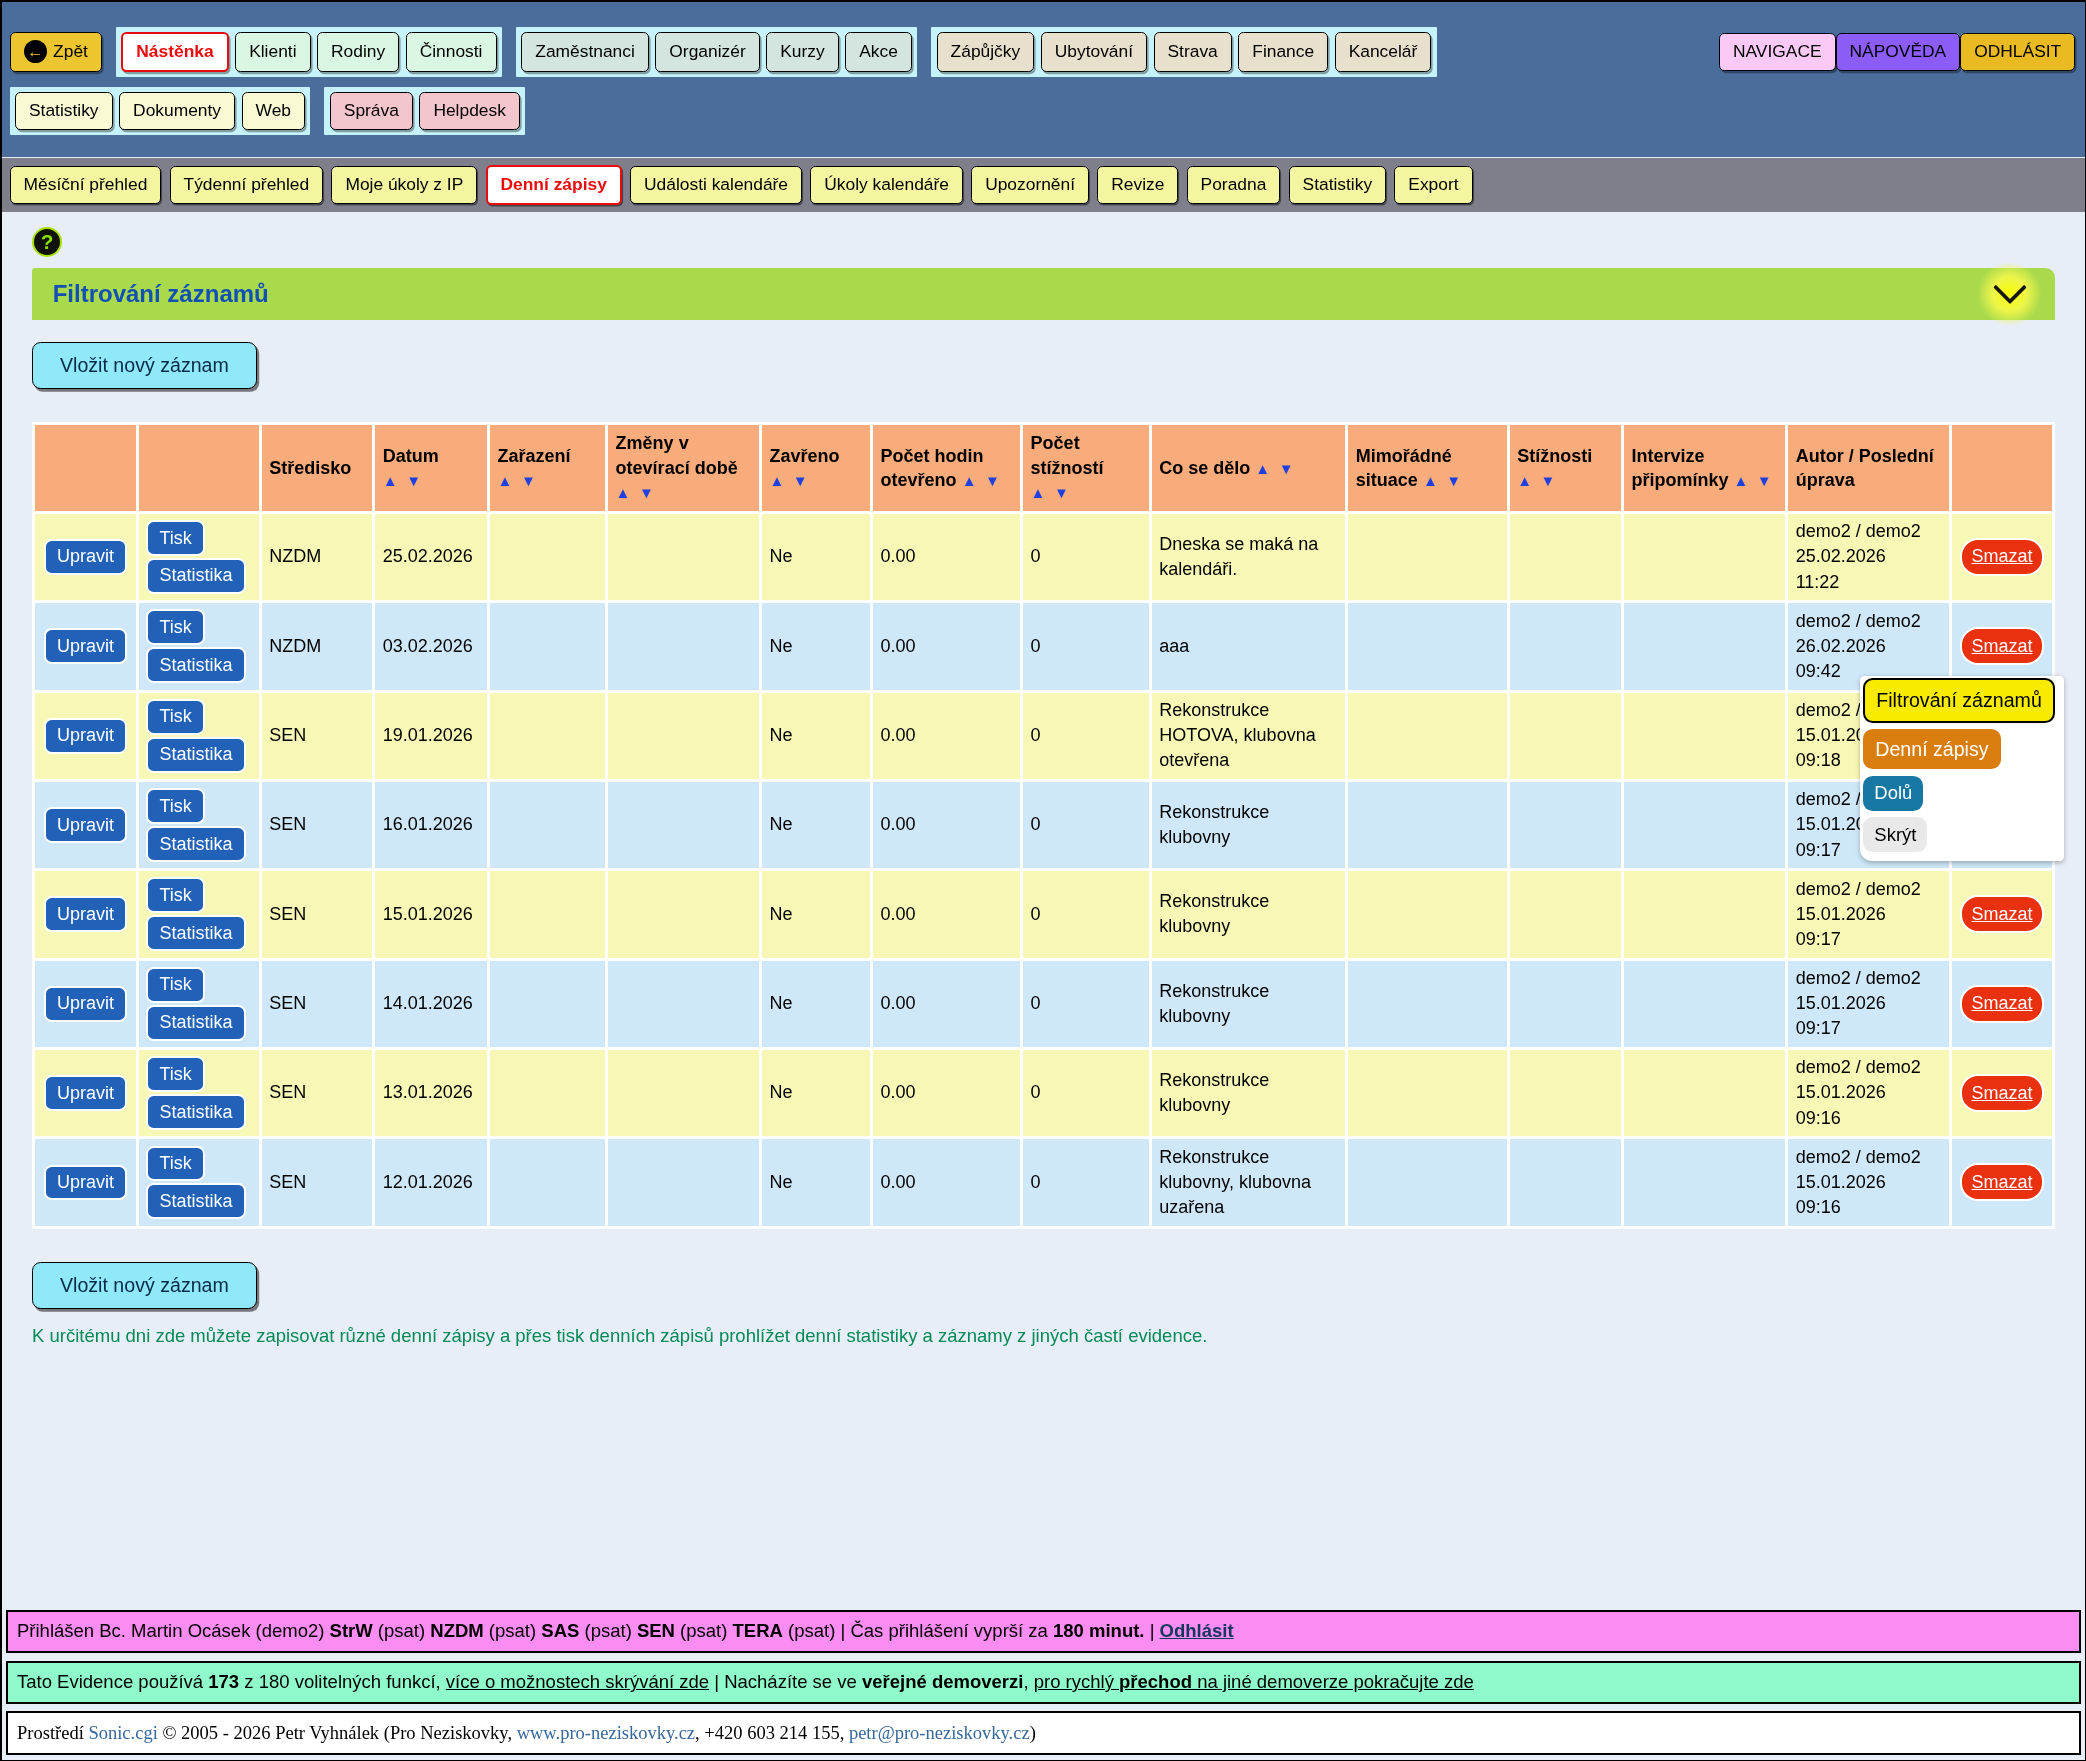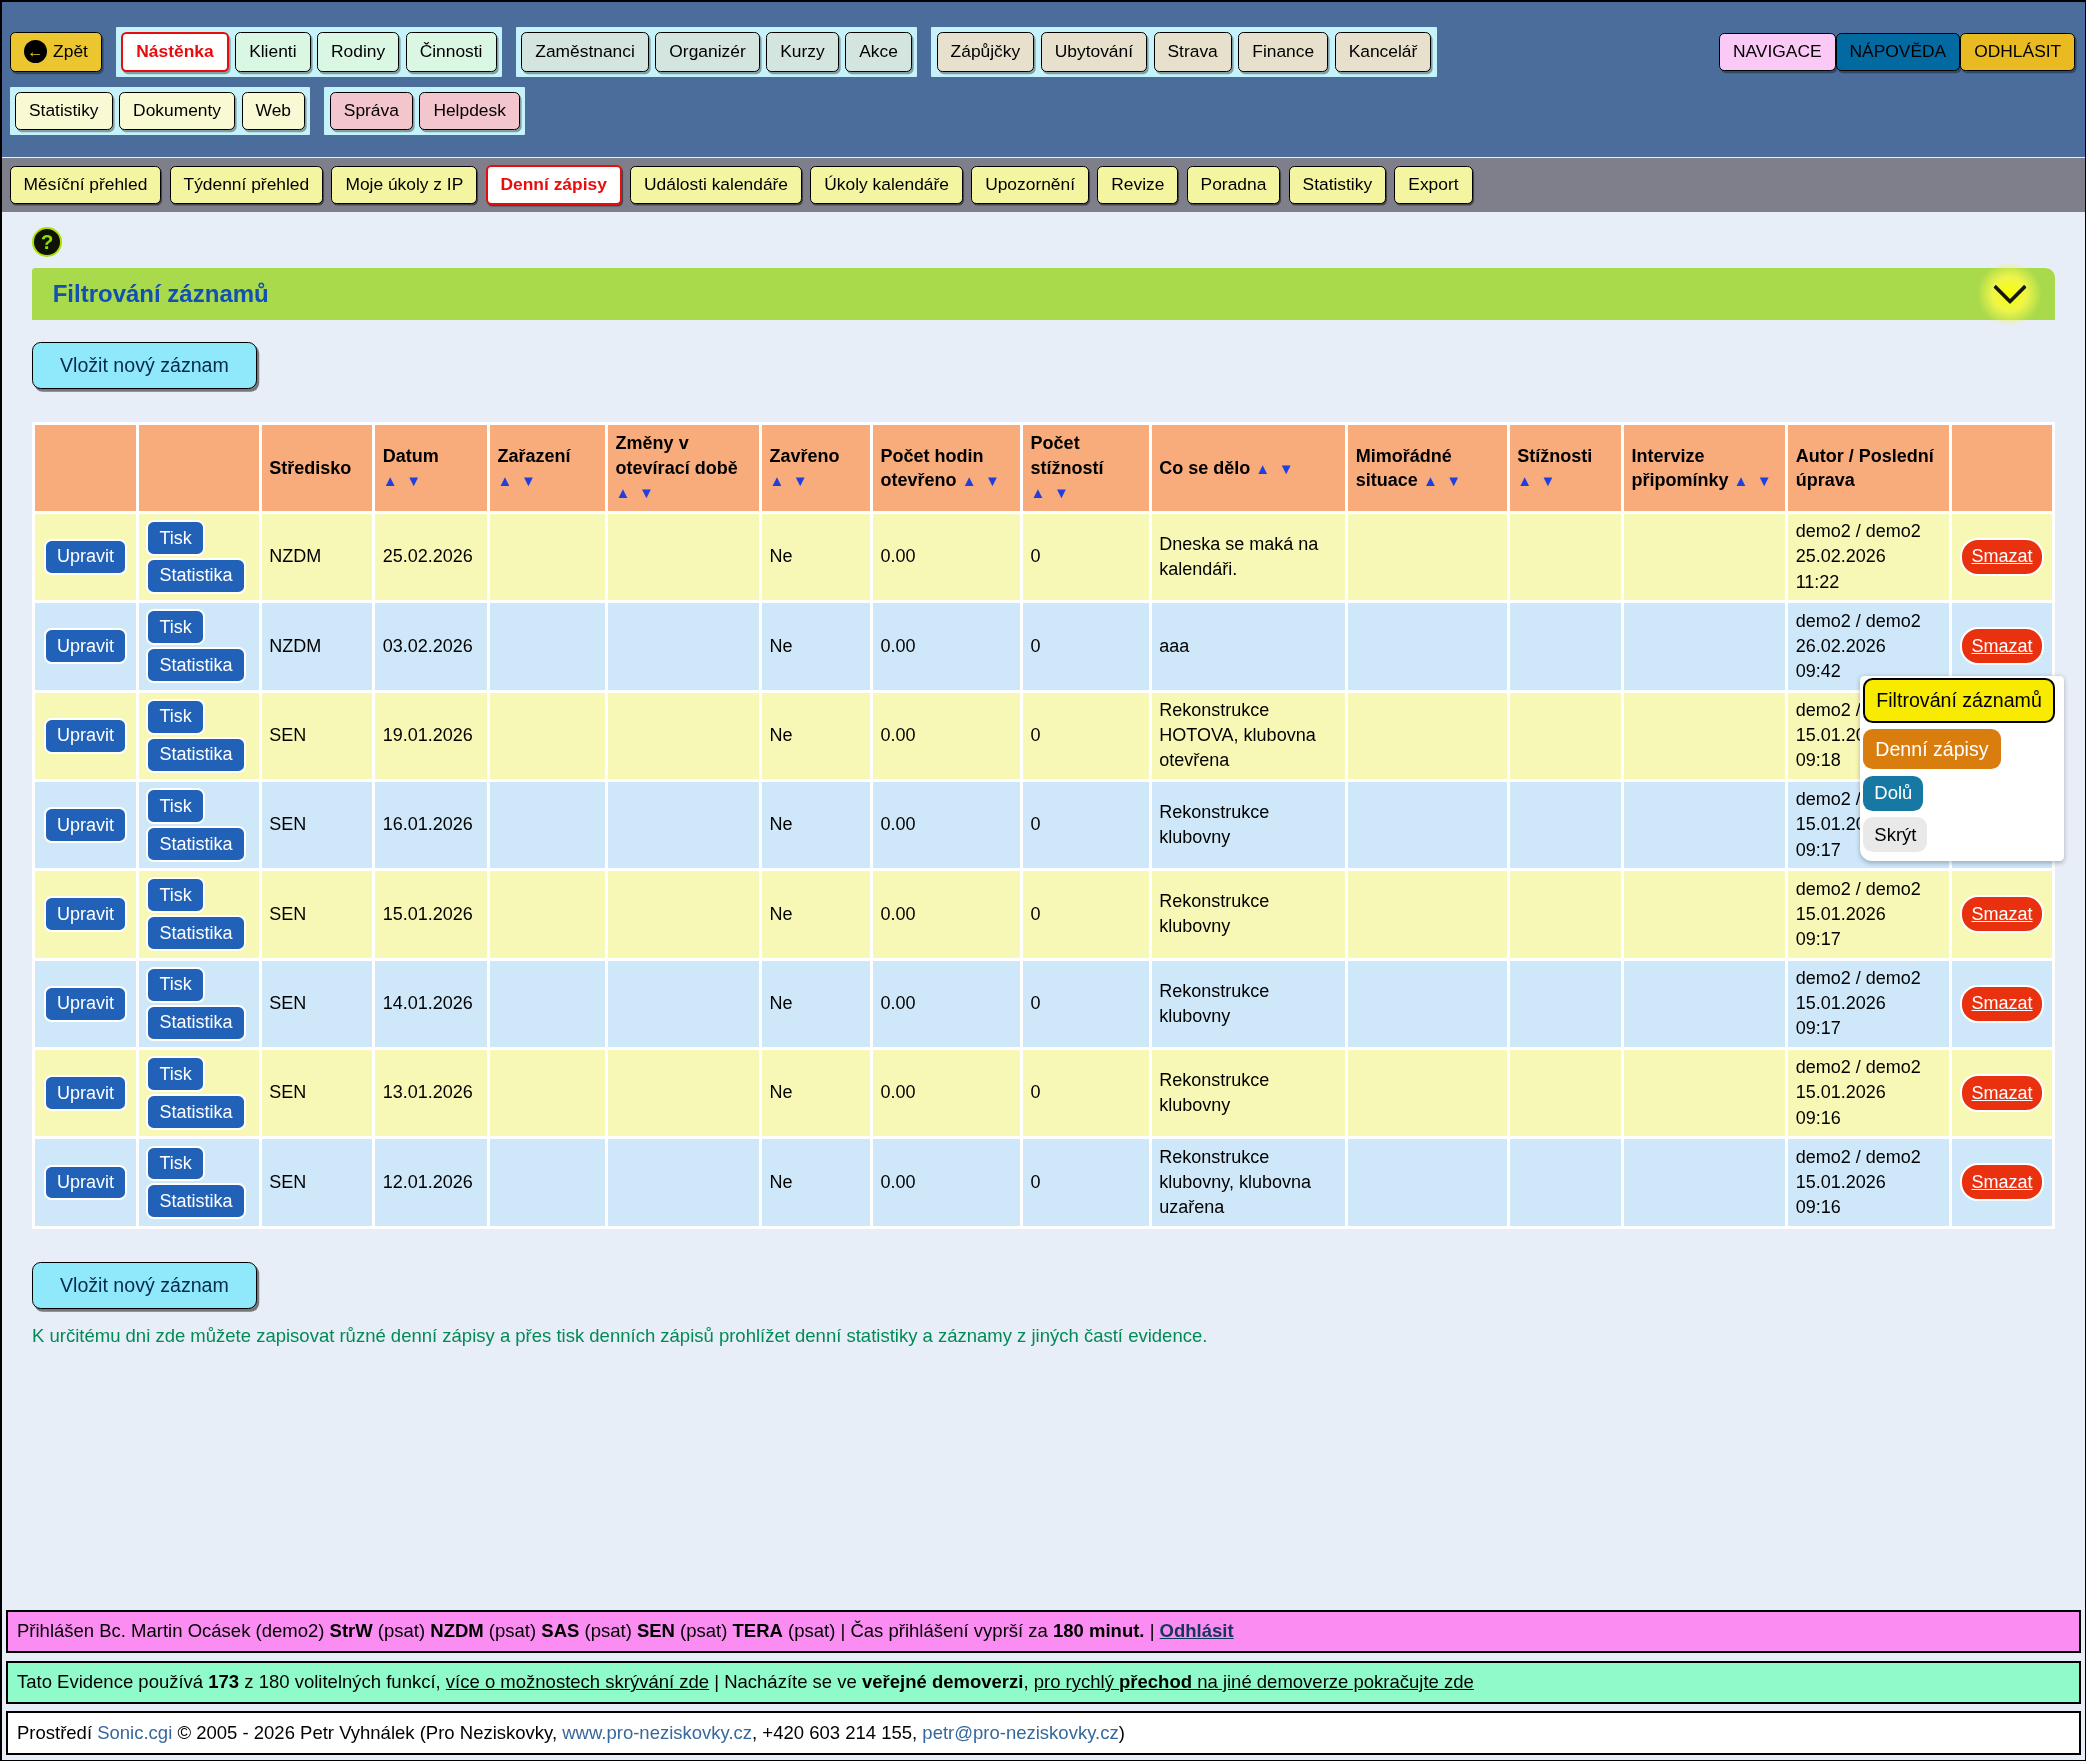--- a/index.html
+++ b/index.html
@@ -18,21 +18,21 @@
     display:inline-flex;align-items:center;gap:6.5px;border:1.6px solid #000;border-radius:5.4px;
     padding:7.6px 13px;font-size:17.4px;color:#000;background:#eee;cursor:pointer;
     box-shadow:1.6px 2.2px 0 rgba(0,0,0,.35);white-space:nowrap;font-family:inherit;
   }
   .btn.green{background:#daf7e3}
   .btn.teal{background:#d3e5de}
   .btn.beige{background:#e7e0cc}
   .btn.yellow{background:#f9f9d4}
   .btn.rose{background:#f3c5cc}
   .btn.pink{background:#fbc9f6}
-  .btn.lime{background:#0369a1}
+  .btn.lime{background:#8b5cf6}
   .btn.gold{background:#e9ba21}
   .btn.active{background:#fff;border:2.2px solid #e80c0c;color:#e80c0c;font-weight:700;}
   .btn-back{background:#ecc62f;font-weight:400;}
   .back-icon{
     width:23px;height:23px;border-radius:50%;background:#000;color:#ecc62f;
     display:inline-flex;align-items:center;justify-content:center;font-size:16.3px;font-weight:700;
   }
   .nav-right{margin-left:auto;display:flex;}
   
   .subnav{background:#7e7f8b;border-top:1.6px solid #e8eef7;padding:7px 7.6px;display:flex;gap:8.2px;align-items:center;}
@@ -93,21 +93,21 @@
   .note{margin-top:16px;color:#028a56;font-size:18.5px;}
   .spacer{flex:1 1 auto;min-height:0;}
   
   .footers{padding:0 4.3px 5.4px;}
   .bar{
     border:2.2px solid #000;padding:7.6px 8.7px;font-size:18.5px;line-height:1.3;margin-top:7.6px;
     display:block;white-space:nowrap;overflow:hidden;
   }
   .bar.pink{background:#fa8cf2;}
   .bar.green{background:#90fbca;}
-  .bar.white{background:#fff;}
+  .bar.white{background:#fff;font-family:Liberation Serif, serif;}
   .sb{font-weight:700;}
   .su{text-decoration:underline;}
   .sc-link{color:#36689c;}
   .sc-navy{color:#14375c;}
   
   .popup{
     position:absolute;left:1858px;top:674px;width:204px;z-index:50;
     background:#fff;border-radius:4.3px 4.3px 4.3px 12px;padding:2.2px 4.3px 8.7px 3.3px;
     box-shadow:0 1.1px 5.4px rgba(0,0,0,.28);display:flex;flex-direction:column;align-items:flex-start;gap:6.5px;
   }

